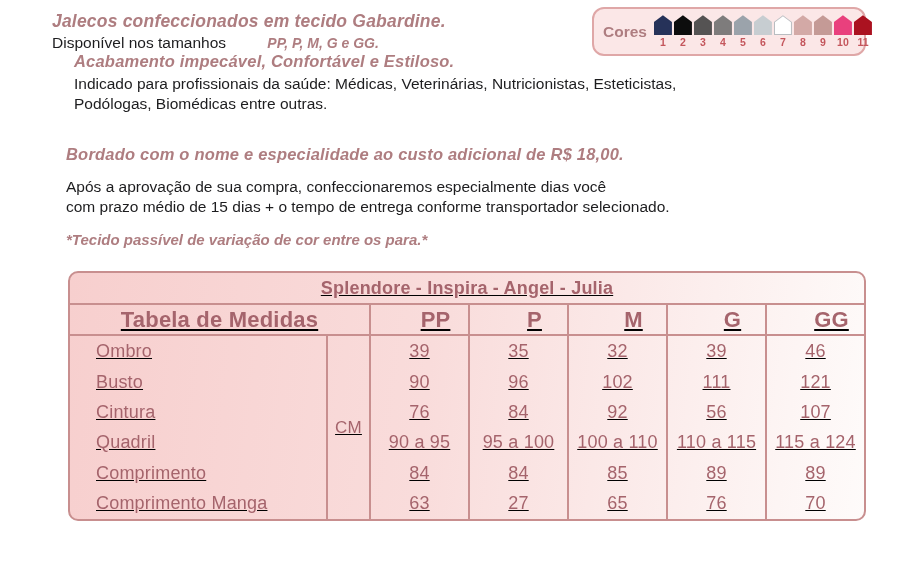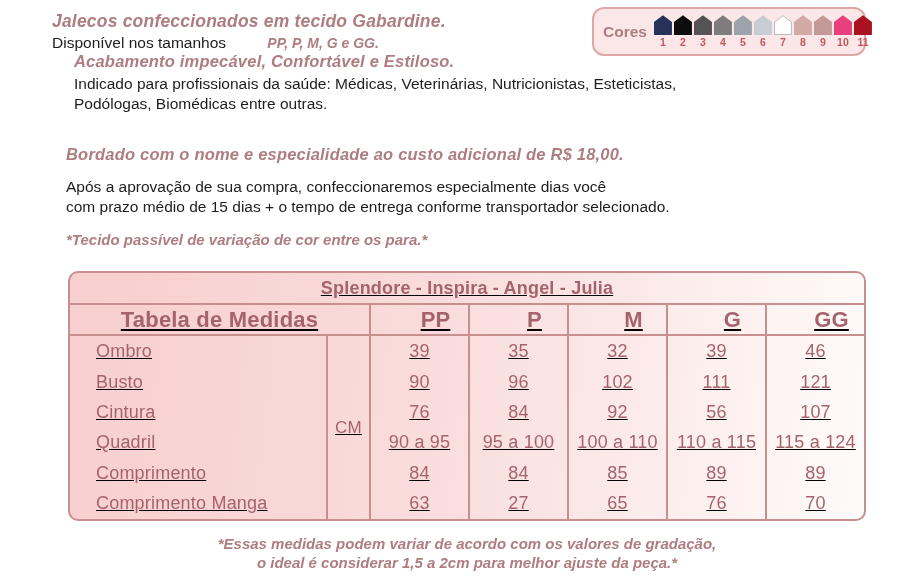--- a/index.html
+++ b/index.html
@@ -244,18 +244,14 @@
             <td class="val-cell">63</td>
             <td class="val-cell">27</td>
             <td class="val-cell">65</td>
             <td class="val-cell">76</td>
             <td class="val-cell">70</td>
           </tr>
         </tbody>
     </table>
   </div>
 
-  <div class="accent footer-note">
-    <div>*Essas medidas podem variar de acordo com os valores de gradação,</div>
-    <div>o ideal é considerar 1,5 a 2cm para melhor ajuste da peça.*</div>
-  </div>
 
 </div>
 
 </body></html>

